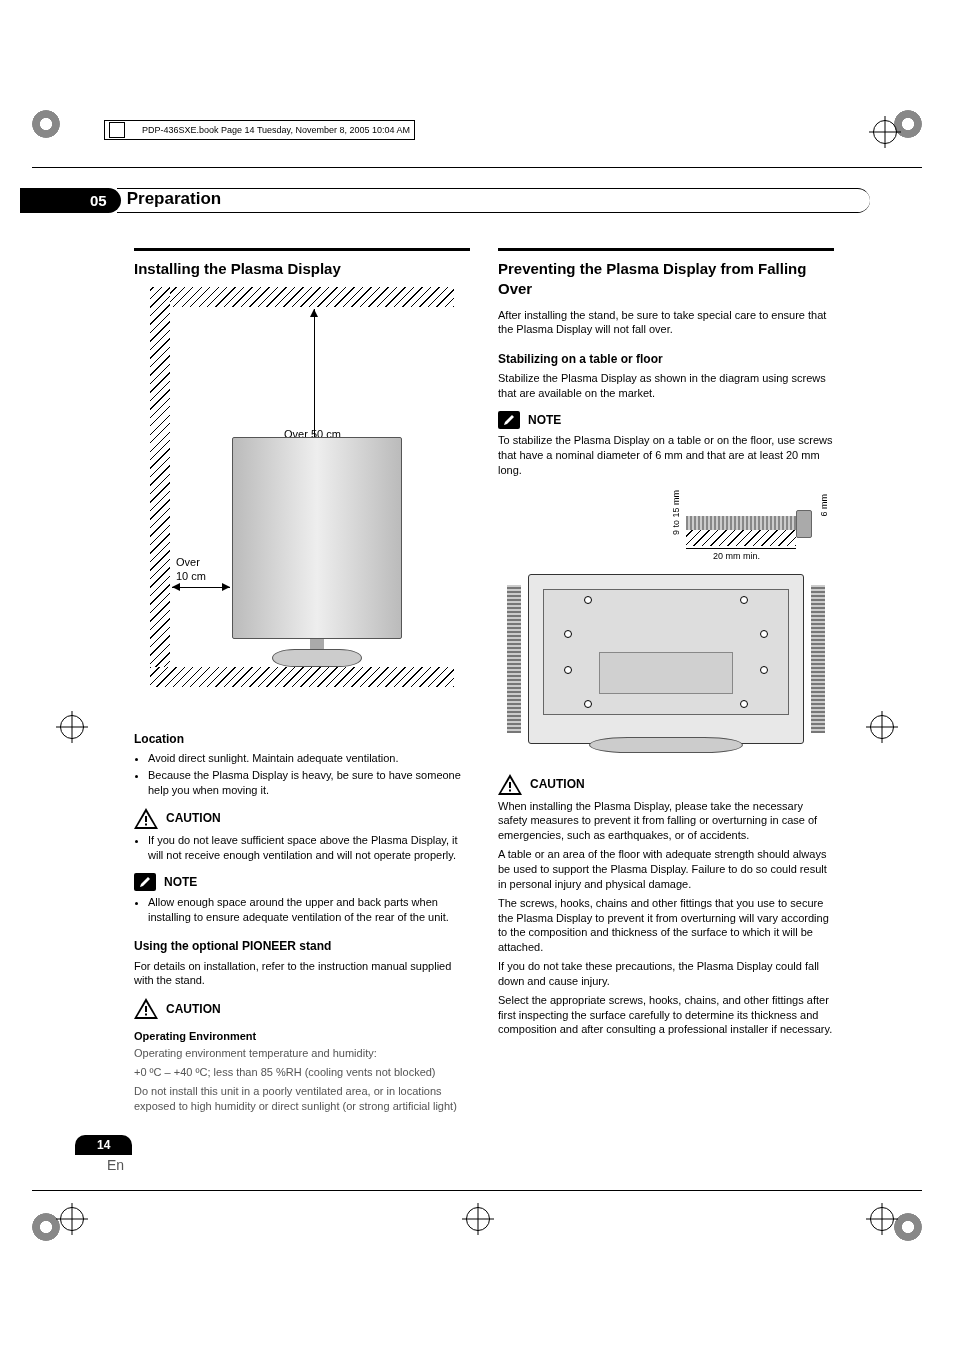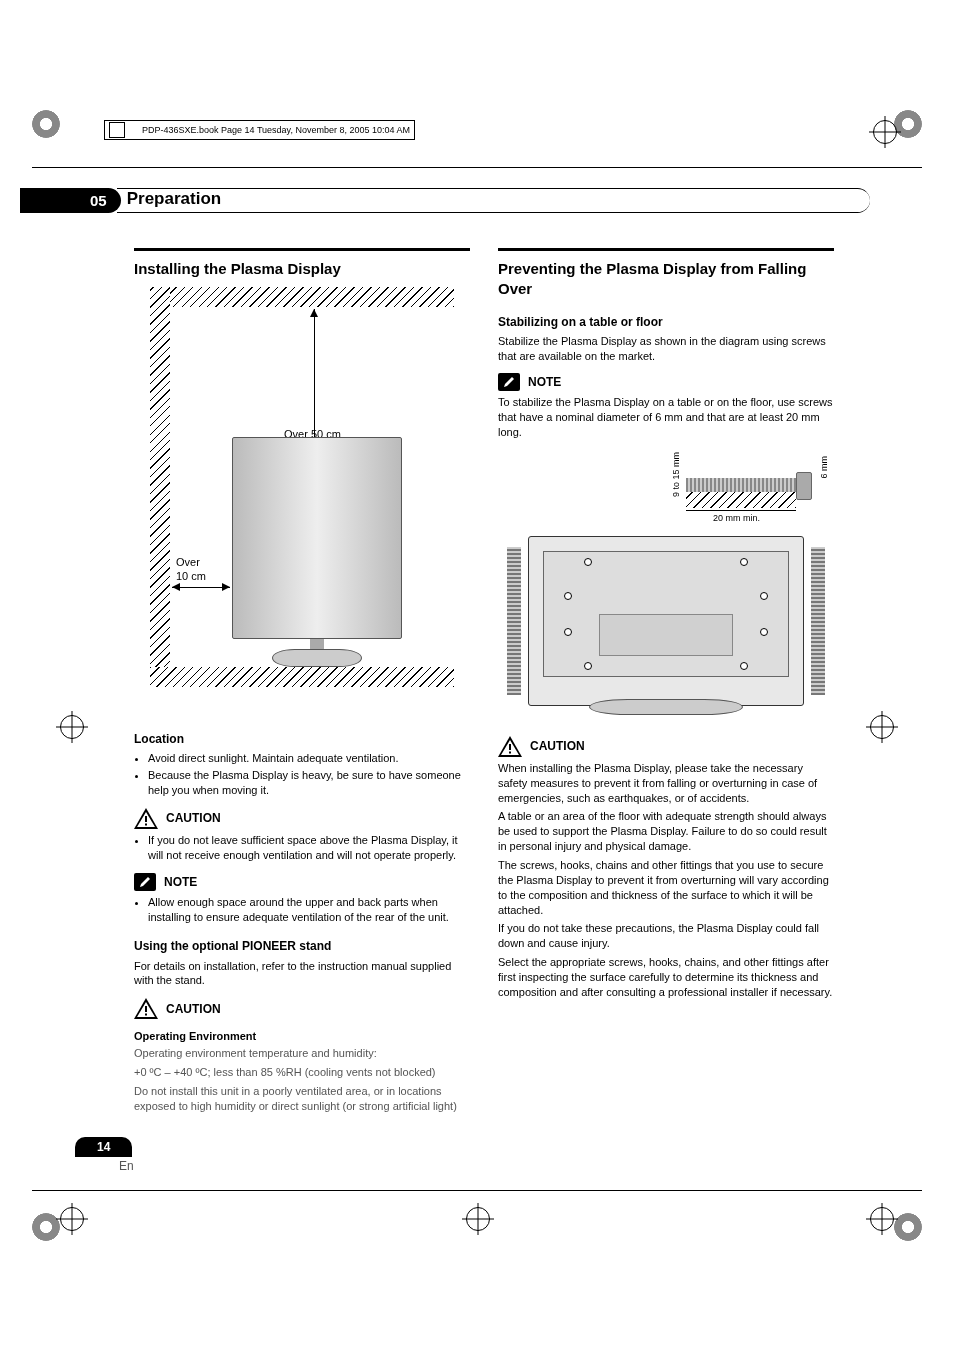--- a/index.html
+++ b/index.html
@@ -338,24 +338,24 @@
     background: #000;
     color: #fff;
     font-weight: bold;
     font-size: 12px;
     padding: 3px 22px;
     border-radius: 10px 10px 0 0;
     display: inline-block;
     text-align: center;
   }
   .page-num-lang {
-    font-size: 12px;
+    font-size: 14px;
     color: #555;
     margin-top: 2px;
-    margin-left: 44px;
+    margin-left: 32px;
   }
 </style>
 </head>
 <body>
 
 <div class="page">
 
   <div class="crop-mark tl"></div>
   <div class="crop-mark tr"></div>
   <div class="crop-mark bl"></div>
@@ -448,20 +448,21 @@
 
       <div class="h3">Operating Environment</div>
       <p style="color:#555">Operating environment temperature and humidity:</p>
       <p style="color:#555">+0 ºC – +40 ºC; less than 85 %RH (cooling vents not blocked)</p>
       <p style="color:#555">Do not install this unit in a poorly ventilated area, or in locations exposed to high humidity or direct sunlight (or strong artificial light)</p>
     </div>
 
     <div class="col">
       <div class="h-rule"></div>
       <div class="h1">Preventing the Plasma Display from Falling Over</div>
+      <p>After installing the stand, be sure to take special care to ensure that the Plasma Display will not fall over.</p>
 
       <div class="h2">Stabilizing on a table or floor</div>
       <p>Stabilize the Plasma Display as shown in the diagram using screws that are available on the market.</p>
 
       <div class="icon-row">
         <span class="note-icon">
           <svg width="14" height="14" viewBox="0 0 14 14">
               <path d="M2 12 L3 9 L10 2 L12 4 L5 11 Z" fill="#fff"></path>
             </svg>
         </span>

